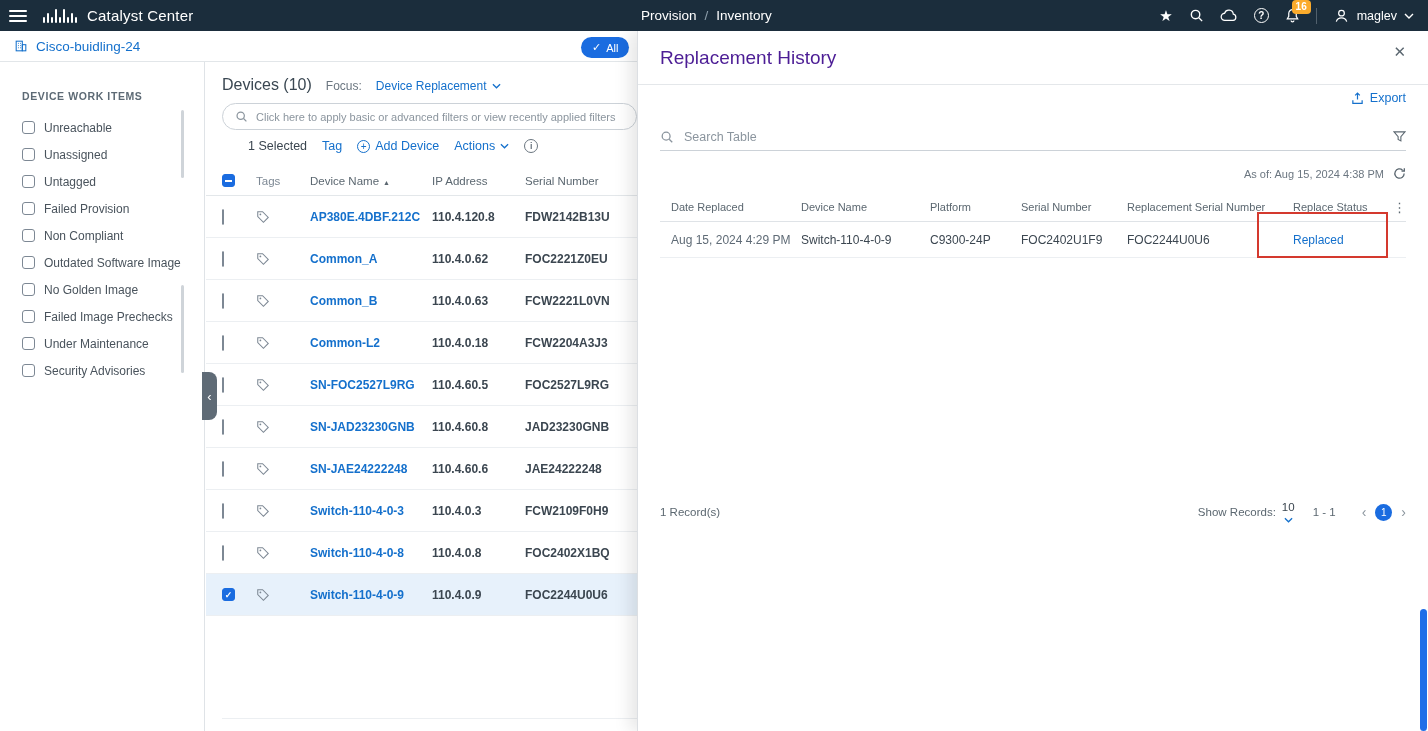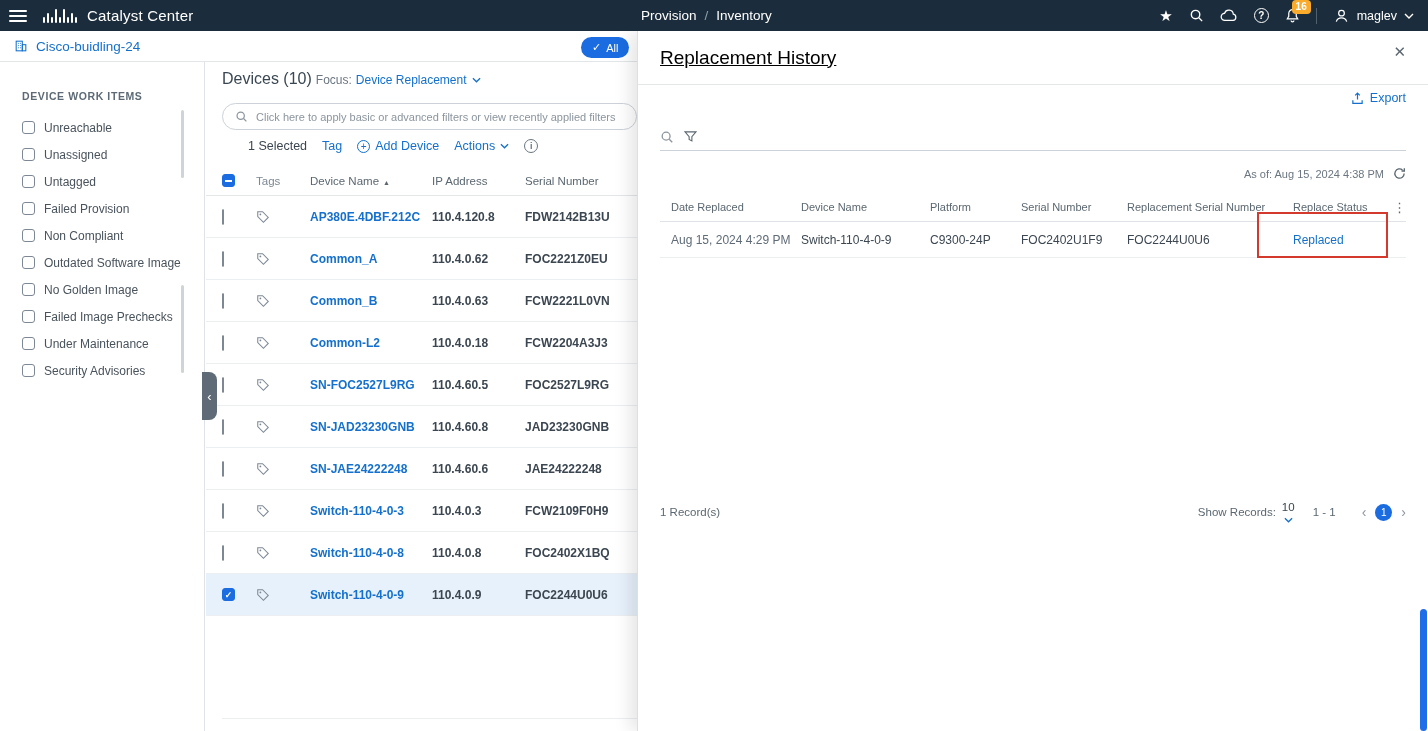--- a/index.html
+++ b/index.html
@@ -34,21 +34,21 @@
   
   .sidebar { position:absolute; top:62px; left:0; width:205px; height:669px; background:#fff; border-right:1px solid #dfe3e7; z-index:4; }
   .sidebar-header { margin:28px 0 12px 22px; font-size:10.5px; font-weight:bold; letter-spacing:.6px; color:#5d6a75; }
   .side-item { height:27px; display:flex; align-items:center; gap:9px; padding-left:22px; font-size:12px; color:#49535c; cursor:pointer; }
   .cb { width:13px; height:13px; border:1.5px solid #7d8894; border-radius:3px; background:#fff; flex:none; }
   .sb-thumb { position:absolute; left:181px; width:3px; background:#cfd4d9; border-radius:2px; }
   .collapse-handle { position:absolute; left:202px; top:372px; width:15px; height:48px; background:#5f6b76; border-radius:0 8px 8px 0; color:#fff; display:flex; align-items:center; justify-content:center; font-size:13px; z-index:15; cursor:pointer; }
 
   
   .content { position:absolute; top:62px; left:206px; width:431px; height:669px; background:#fff; overflow:hidden; z-index:3; }
-  .devices-head { position:absolute; top:8px; left:16px; display:flex; align-items:baseline; gap:4px; white-space:nowrap; }
+  .devices-head { position:absolute; top:14px; left:16px; display:flex; align-items:baseline; gap:14px; white-space:nowrap; }
   .devices-title { font-size:16px; color:#3a4752; font-weight:500; }
   .focus-label { font-size:12px; color:#6b7680; }
   .focus-value { font-size:12px; color:#1470cc; display:inline-flex; align-items:center; gap:5px; cursor:pointer; }
   .search-bar { position:absolute; top:41px; left:16px; width:415px; height:27px; border:1px solid #ccd2d8; border-radius:15px; display:flex; align-items:center; gap:8px; padding:0 12px; color:#8b959e; }
   .search-bar input { border:none; outline:none; flex:1; font-size:11px; color:#55606a; font-family:"Liberation Sans",sans-serif; background:transparent; }
   .search-bar input::placeholder { color:#8b959e; }
   .toolbar { position:absolute; top:77px; left:16px; display:flex; align-items:center; gap:15px; font-size:12.5px; white-space:nowrap; }
   .toolbar .sel { color:#3b4650;margin-left:26px; }
   .tb-link { color:#1470cc; cursor:pointer; display:inline-flex; align-items:center; gap:5px; }
   .plus-circle { width:13px; height:13px; border:1.3px solid #1470cc; border-radius:50%; font-size:10px; line-height:11px; display:inline-flex; align-items:center; justify-content:center; }
@@ -66,21 +66,21 @@
   .dev-name-link { color:#1470cc; cursor:pointer; }
   .cb.checked { background:#1a6ce0; border-color:#1a6ce0; color:#fff; font-size:9px; display:flex; align-items:center; justify-content:center; }
   .cb.indeterminate { background:#1a6ce0; border-color:#1a6ce0; display:flex; align-items:center; justify-content:center; }
   .cb.indeterminate i { display:block; width:7px; height:2px; background:#fff; }
   .sort-arrow { font-size:7px; color:#5b6770; margin-left:4px; }
   .table-bottom { position:absolute; top:656px; left:16px; right:0; border-top:1px solid #eceff2; }
 
   
   .panel { position:absolute; top:31px; left:637px; width:791px; height:700px; background:#fff; border-left:1px solid #dcdfe3; box-shadow:-7px 0 16px rgba(0,0,0,.10); z-index:20; }
   .panel-header { height:54px; border-bottom:1px solid #e4e7ea; display:flex; align-items:center; padding:0 22px; }
-  .panel-title { font-size:19px; color:#000000; font-weight:400;text-decoration:underline; }
+  .panel-title { font-size:19px; color:#4c1d95; font-weight:400; }
   .panel-close { position:absolute; top:12px; right:22px; font-size:15px; color:#5b6770; cursor:pointer; }
   .export-row { position:absolute; top:60px; right:22px; display:flex; align-items:center; gap:6px; color:#1470cc; font-size:12.5px; cursor:pointer; }
   .panel-search { position:absolute; top:92px; left:22px; right:22px; height:28px; border-bottom:1px solid #ccd2d8; display:flex; align-items:center; gap:10px; color:#8b959e; }
   .panel-search input { flex:1; border:none; outline:none; font-size:12.5px; font-family:"Liberation Sans",sans-serif; color:#55606a; background:transparent; }
   .panel-search input::placeholder { color:#8b959e; }
   .funnel { color:#5b6770; cursor:pointer; }
   .asof-row { position:absolute; top:136px; right:22px; display:flex; align-items:center; gap:9px; font-size:11px; color:#6b7680; }
   .refresh { color:#5b6770; cursor:pointer; display:flex; }
   .p-table { position:absolute; top:162px; left:22px; right:22px; }
   .p-grid { display:grid; grid-template-columns:130px 129px 91px 106px 166px 1fr 14px; align-items:center; padding-left:11px; }
@@ -424,20 +424,21 @@
       <span>Export</span>
     </div>
 
     <div class="panel-search">
       <span>
         <svg viewBox="0 0 16 16" width="14" height="14">
             <circle cx="7" cy="7" r="4.5" fill="none" stroke="#8b959e" stroke-width="1.5"></circle>
             <line x1="10.5" y1="10.5" x2="14" y2="14" stroke="#8b959e" stroke-width="1.5"></line>
           </svg>
       </span>
+      <input type="text" placeholder="Search Table" style="">
       <span class="funnel">
         <svg viewBox="0 0 14 12" width="13" height="11">
             <path d="M1 1 h12 L8.5 6.2 V10.8 l-3 -1.5 V6.2 z" fill="none" stroke="currentColor" stroke-width="1.2"></path>
           </svg>
       </span>
     </div>
 
     <div class="asof-row">
       <span>As of: Aug 15, 2024 4:38 PM</span>
       <span class="refresh">

